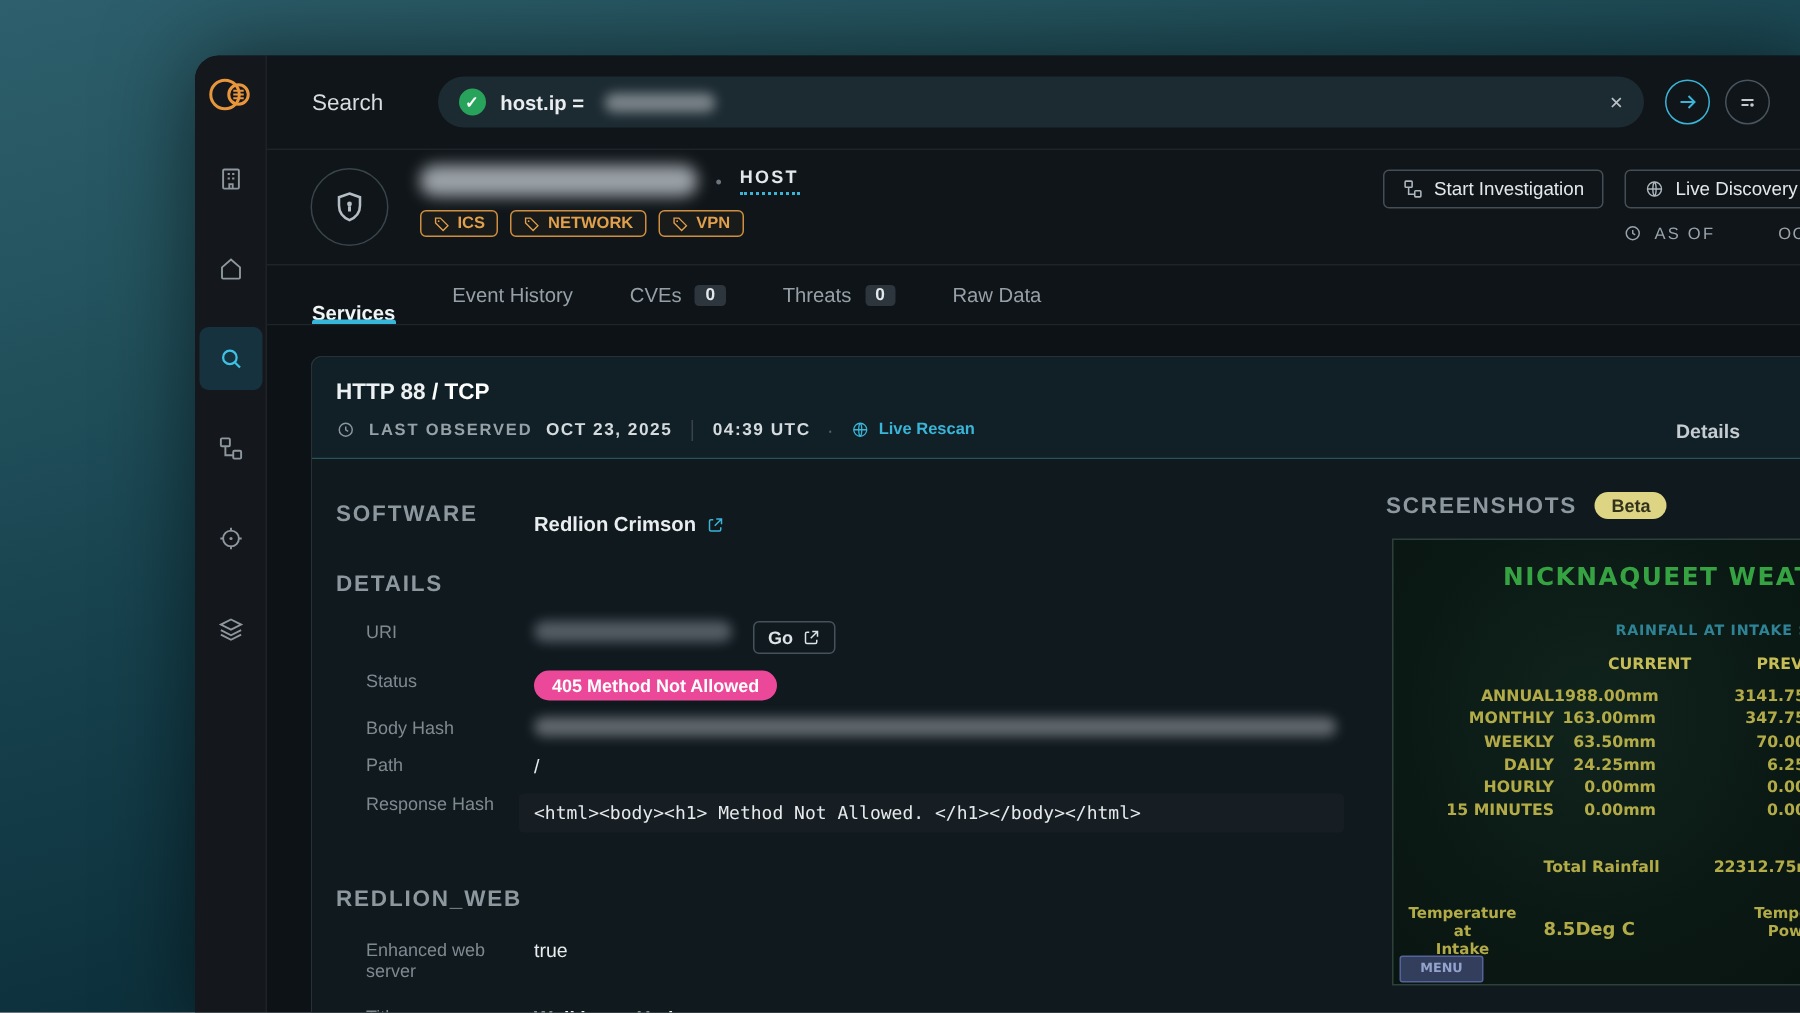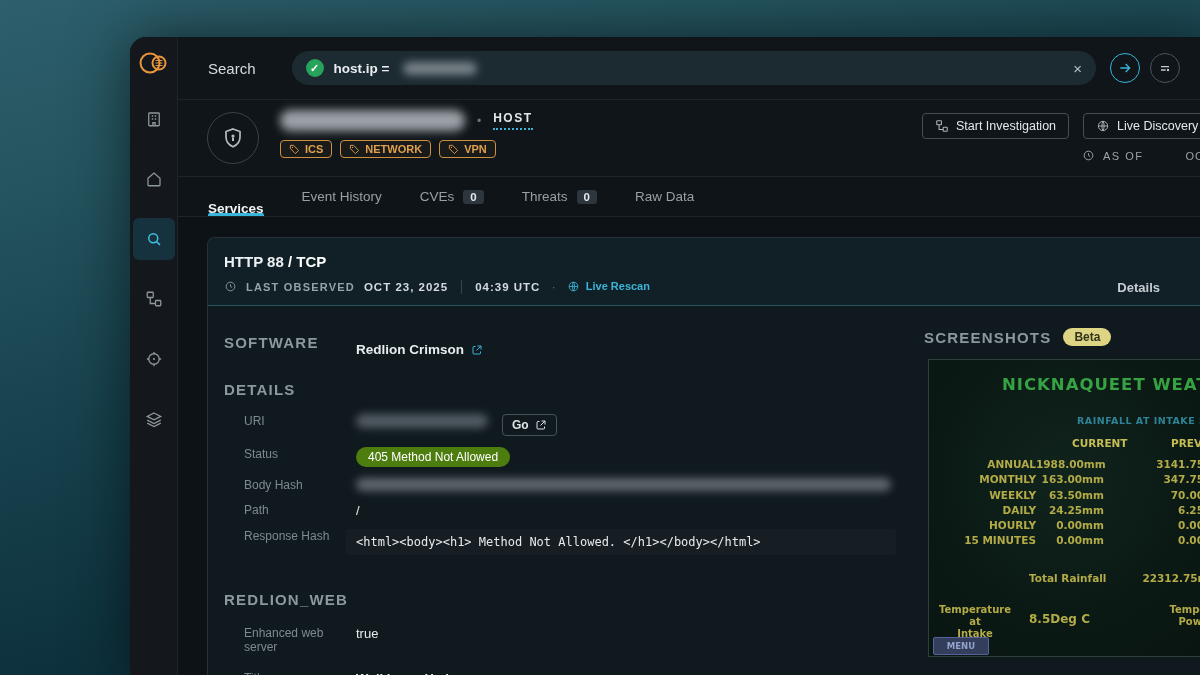--- a/index.html
+++ b/index.html
@@ -142,21 +142,21 @@
   .ext-ic{ color:#3ab5d8; } .ext-ic svg{ width:12px; height:12px; }
 
   .details-h{ margin-bottom:16px; }
   .frow{ display:flex; align-items:flex-start; margin-bottom:11px; }
   .flabel{ width:132px; padding-left:20px; font-size:12px; color:#7f8990; flex-shrink:0; }
   .blob-uri{ width:132px; height:14px; background:#5b646b; }
   .go-btn{ margin-left:14px; display:flex; align-items:center; gap:6px; border:1px solid #46515a;
         border-radius:4px; background:transparent; color:#dde3e7; font-size:12px; font-weight:600;
         padding:3px 9px; cursor:pointer; }
   .go-btn .ext-ic{ color:#dde3e7; }
-  .status-pill{ background:#4d7c0f; color:#fff; font-size:12px; font-weight:400;
+  .status-pill{ background:#ec4899; color:#fff; font-size:12px; font-weight:700;
         padding:3px 12px; border-radius:12px; }
   .plain-val{ color:#e8ecee; font-size:13px; }
   .blob-hash{ width:535px; height:13px; background:#6a7177; }
   .code-row{ align-items:flex-start; }
   .code-box{
     margin-left:-10px; width:550px; background:#161e24; padding:6px 10px; border-radius:3px;
     font-family:"DejaVu Sans Mono", monospace; font-size:12px; color:#e6eaec; white-space:nowrap; overflow:hidden;
   }
   .redlion-h{ margin-top:36px; margin-bottom:18px; }
   .kvrow{ margin-bottom:17px; }

